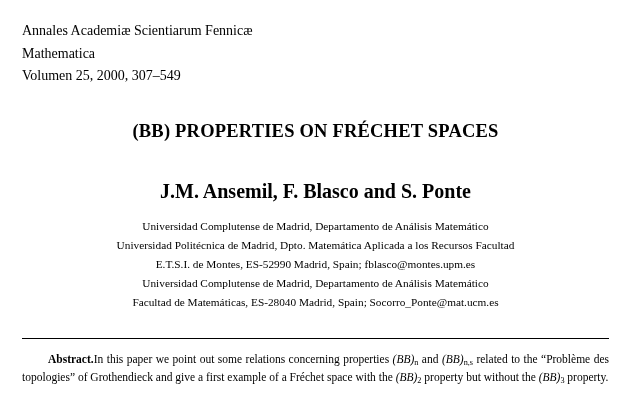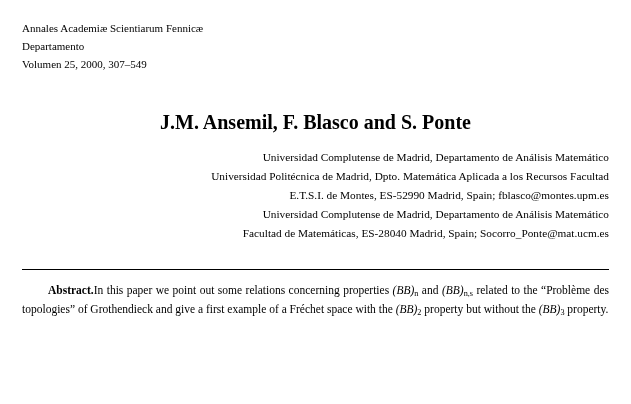--- a/index.html
+++ b/index.html
@@ -15,21 +15,21 @@
     overflow: hidden;
   }
   .page {
     position: relative;
     width: 631px;
     height: 404px;
     box-sizing: border-box;
     padding: 20px 22px 0 22px;
   }
   .journal-header {
-    font-size: 11px;
+    font-size: 14px;
     line-height: 1.62;
     text-align: left;
   }
   .journal-header div {
     white-space: nowrap;
   }
   .title {
     text-align: center;
     font-size: 18.5px;
     font-weight: bold;
@@ -44,21 +44,20 @@
     margin-top: 38px;
   }
   .affiliations {
     text-align: center;
     font-size: 11.3px;
     line-height: 1.68;
     margin-top: 14px;
   }
   .affiliations div {
     white-space: nowrap;
-    text-align: right;
   }
   .rule {
     width: 100%;
     height: 1px;
     background: #000000;
     margin-top: 26px;
   }
   .abstract {
     font-size: 11.5px;
     line-height: 1.48;
@@ -80,24 +79,25 @@
     vertical-align: -0.28em;
   }
 </style>
 </head>
 <body>
 
 <div class="page">
 
   <div class="journal-header">
     <div>Annales Academiæ Scientiarum Fennicæ</div>
-    <div>Departamento</div>
+    <div>Mathematica</div>
     <div>Volumen 25, 2000, 307–549</div>
   </div>
 
+  <h1 class="title">(BB) PROPERTIES ON FRÉCHET SPACES</h1>
 
   <div class="authors">J.M. Ansemil, F. Blasco and S. Ponte</div>
 
   <div class="affiliations">
     <div>Universidad Complutense de Madrid, Departamento de Análisis Matemático</div>
     <div>Universidad Politécnica de Madrid, Dpto. Matemática Aplicada a los Recursos Facultad</div>
     <div>E.T.S.I. de Montes, ES-52990 Madrid, Spain; fblasco@montes.upm.es</div>
     <div>Universidad Complutense de Madrid, Departamento de Análisis Matemático</div>
     <div>Facultad de Matemáticas, ES-28040 Madrid, Spain; Socorro_Ponte@mat.ucm.es</div>
   </div>

